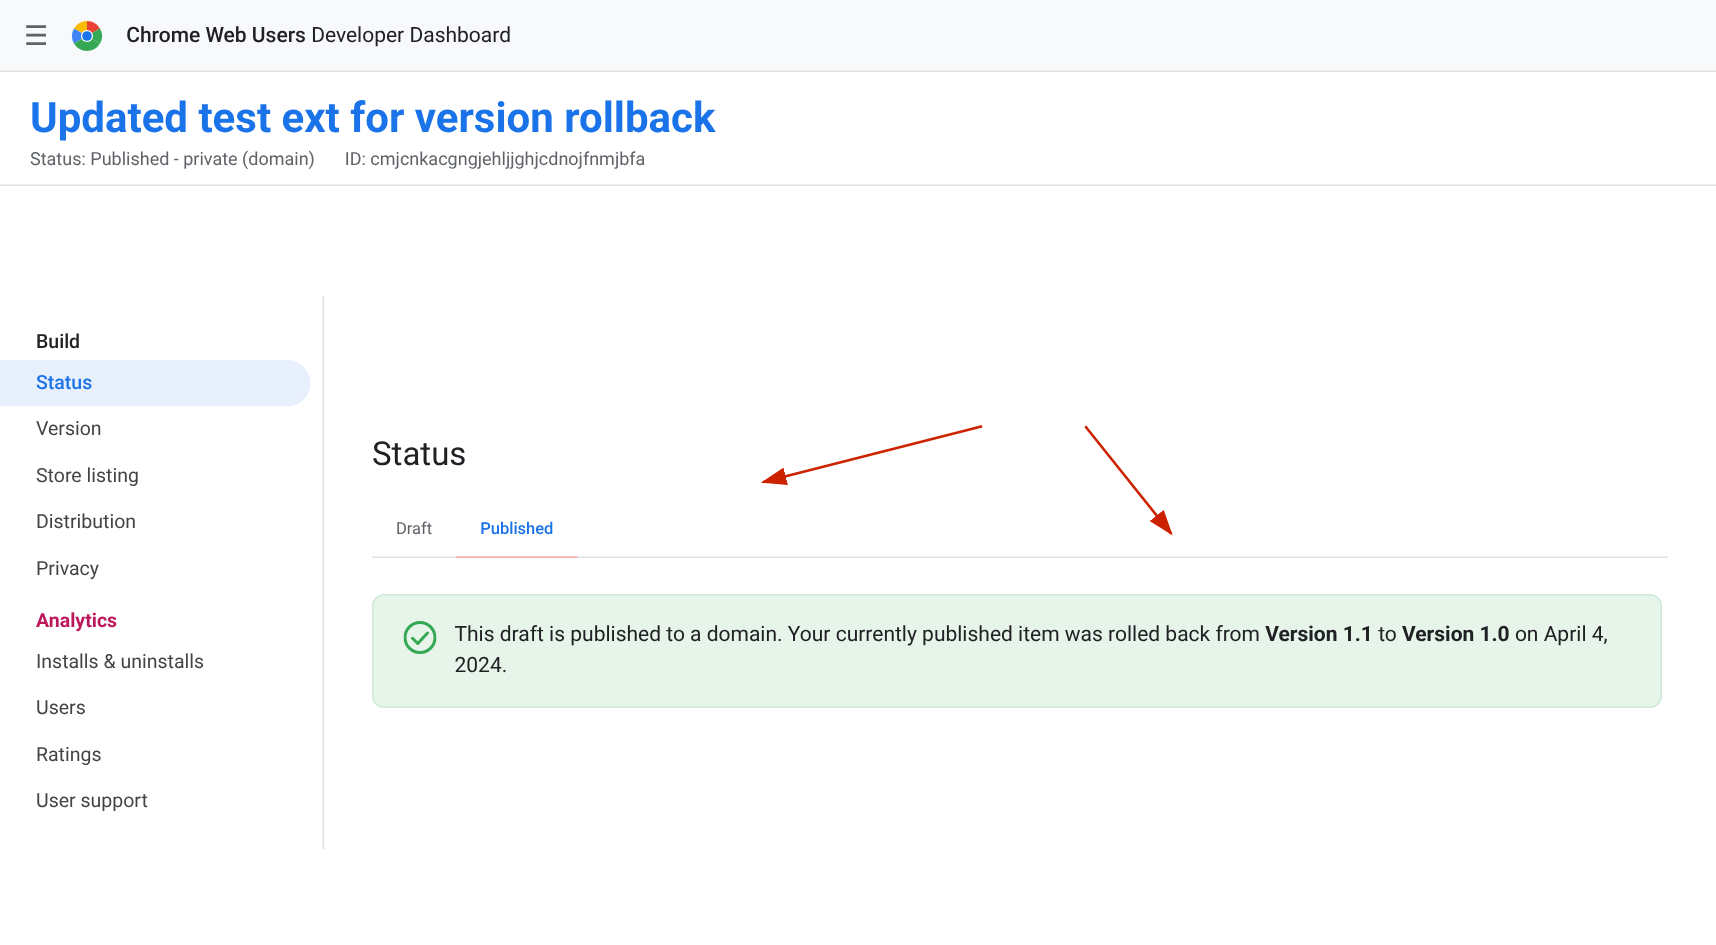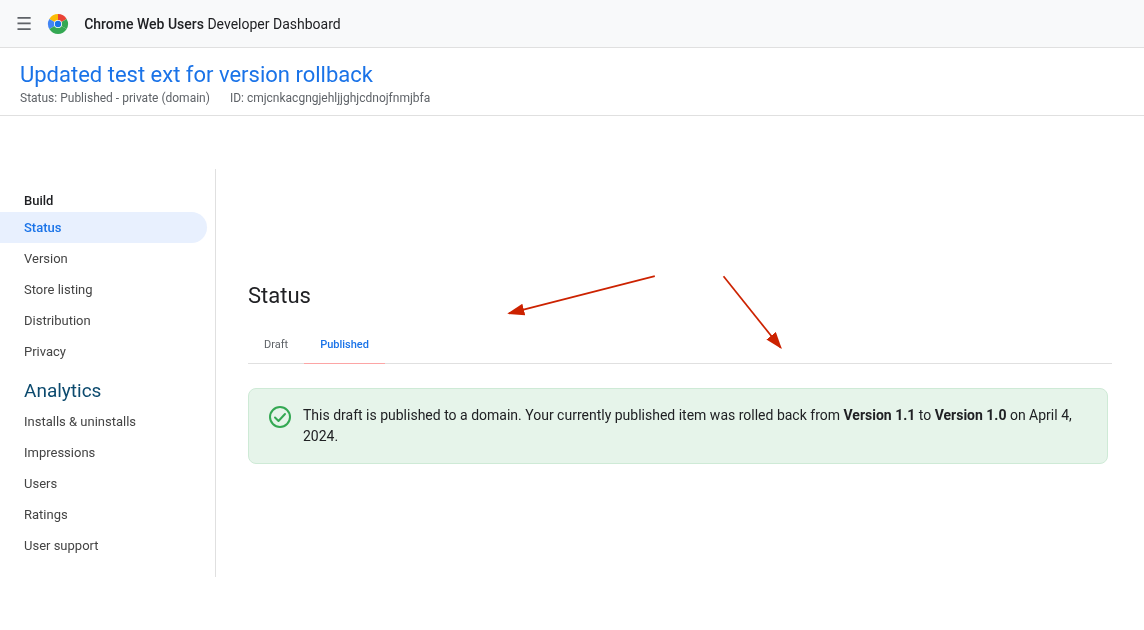--- a/index.html
+++ b/index.html
@@ -40,22 +40,22 @@
     .topbar-title strong {
       font-weight: 500;
     }
 
     
     .header {
       padding: 14px 20px 10px 20px;
       border-bottom: 1px solid #e0e0e0;
     }
     .header-title {
-      font-size: 22px;
-      font-weight: 400;
+      font-size: 28px;
+      font-weight: 700;
       color: #1a73e8;
       margin-bottom: 4px;
     }
     .header-meta {
       font-size: 12px;
       color: #5f6368;
       display: flex;
       gap: 20px;
     }
 
@@ -90,23 +90,23 @@
       border-radius: 0 24px 24px 0;
       margin-right: 8px;
       text-decoration: none;
     }
     .sidebar-item.active {
       color: #1a73e8;
       background: #e8f0fe;
       font-weight: 500;
     }
     .sidebar-analytics-header {
-      font-size: 19px;
-      font-weight: 400;
-      color: #0c4a6e;
+      font-size: 13px;
+      font-weight: 700;
+      color: #be185d;
       padding: 12px 24px 4px 24px;
     }
 
     
     .content {
       flex: 1;
       padding: 24px 32px;
       overflow-y: auto;
       position: relative;
     }
@@ -213,21 +213,20 @@
 
     <a class="sidebar-item active">Status</a>
     <a class="sidebar-item">Version</a>
     <a class="sidebar-item">Store listing</a>
     <a class="sidebar-item">Distribution</a>
     <a class="sidebar-item">Privacy</a>
 
     <div class="sidebar-analytics-header">Analytics</div>
 
     <a class="sidebar-item">Installs &amp; uninstalls</a>
-    <a class="sidebar-item">Impressions</a>
     <a class="sidebar-item">Users</a>
     <a class="sidebar-item">Ratings</a>
     <a class="sidebar-item">User support</a>
   </nav>
 
   <div class="content">
     <h2 class="content-title">Status</h2>
 
     <div class="tabs">
       <div class="tab">Draft</div>

